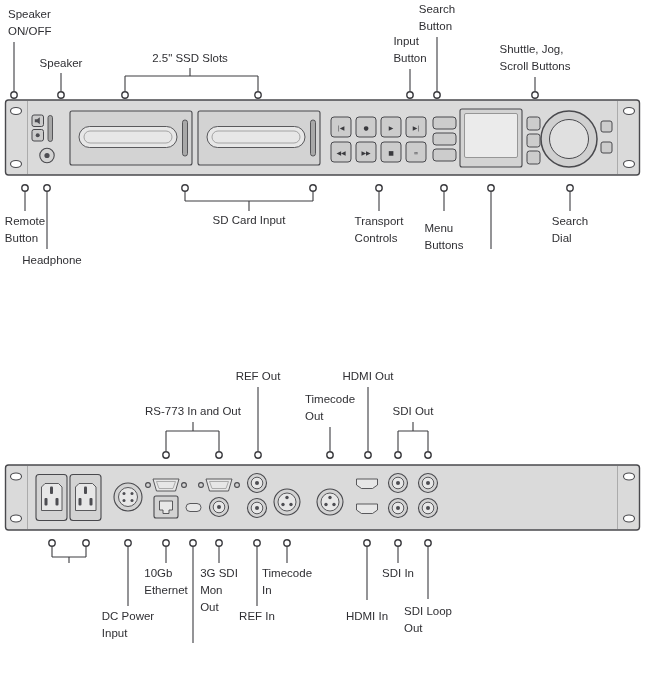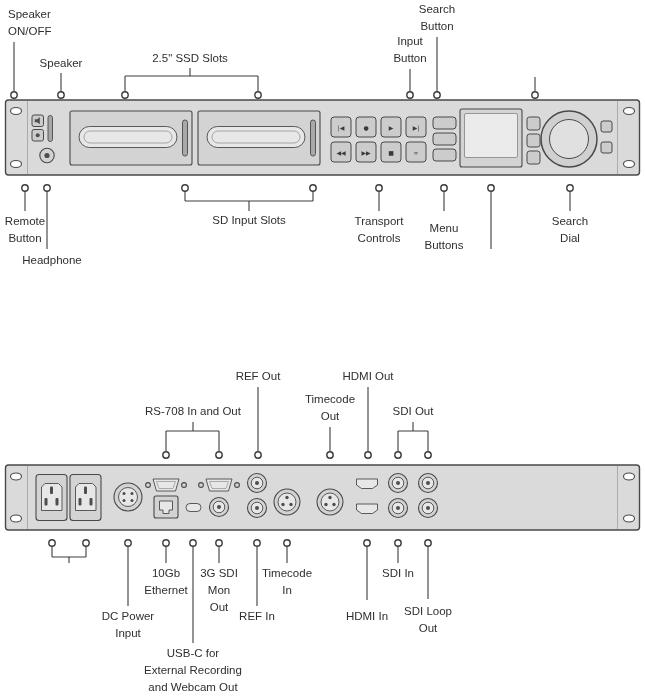--- a/index.html
+++ b/index.html
@@ -5,21 +5,20 @@
   html,body { margin:0; padding:0; }
   body { width:645px; height:699px; background:#ffffff; font-family:"Liberation Sans", sans-serif; }
   .stage { position:relative; width:645px; height:699px; background:#ffffff; overflow:hidden; }
   svg.diagram { position:absolute; left:0; top:0; }
   .lbl {
     position:absolute;
     font-size:11.5px;
     line-height:17px;
     color:#2f2f33;
     white-space:pre-line;
-    text-align:center;
     transform:translateX(-50%);
   }
   .lbl.left { transform:none; text-align:left; }
 
   
   .chassis { fill:#dadada; stroke:#49494d; stroke-width:1.4; }
   .divider { stroke:#ababab; stroke-width:1; }
   .hole    { fill:#ffffff; stroke:#49494d; stroke-width:1.1; }
   .btn     { fill:#cccccc; stroke:#49494d; stroke-width:1; }
   .comp    { fill:#d3d3d3; stroke:#49494d; stroke-width:1.1; }
@@ -373,48 +372,47 @@
   </svg>
 
   <div class="lbl left" style="left:8px;top:6px">Speaker
 ON/OFF</div>
   <div class="lbl" style="left:61px;top:55px">Speaker</div>
   <div class="lbl" style="left:190px;top:50px">2.5" SSD Slots</div>
   <div class="lbl" style="left:410px;top:33px">Input
 Button</div>
   <div class="lbl" style="left:437px;top:1px">Search
 Button</div>
+  <div class="lbl" style="left:535px;top:41px">Shuttle, Jog,
+Scroll Buttons</div>
   <div class="lbl" style="left:25px;top:213px">Remote
 Button</div>
   <div class="lbl" style="left:52px;top:252px">Headphone</div>
-  <div class="lbl" style="left:249px;top:212px">SD Input Slots</div>
+  <div class="lbl" style="left:249px;top:212px">SD Card Input</div>
   <div class="lbl" style="left:379px;top:213px">Transport
 Controls</div>
   <div class="lbl" style="left:444px;top:220px">Menu
 Buttons</div>
   <div class="lbl" style="left:570px;top:213px">Search
 Dial</div>
 
   <div class="lbl" style="left:258px;top:368px">REF Out</div>
   <div class="lbl" style="left:368px;top:368px">HDMI Out</div>
-  <div class="lbl" style="left:193px;top:403px">RS-708 In and Out</div>
+  <div class="lbl" style="left:193px;top:403px">RS-773 In and Out</div>
   <div class="lbl" style="left:330px;top:391px">Timecode
 Out</div>
   <div class="lbl" style="left:413px;top:403px">SDI Out</div>
   <div class="lbl" style="left:166px;top:565px">10Gb
 Ethernet</div>
   <div class="lbl" style="left:219px;top:565px">3G SDI
 Mon
 Out</div>
   <div class="lbl" style="left:287px;top:565px">Timecode
 In</div>
   <div class="lbl" style="left:398px;top:565px">SDI In</div>
   <div class="lbl" style="left:128px;top:608px">DC Power
 Input</div>
   <div class="lbl" style="left:257px;top:608px">REF In</div>
   <div class="lbl" style="left:367px;top:608px">HDMI In</div>
   <div class="lbl" style="left:428px;top:603px">SDI Loop
 Out</div>
-  <div class="lbl" style="left:193px;top:645px">USB-C for
-External Recording
-and Webcam Out</div>
 
 </div>
 
 </body></html>

